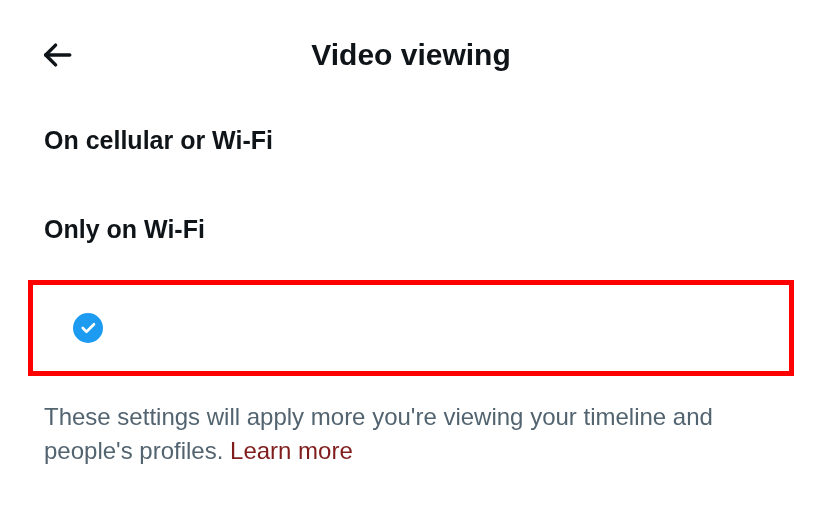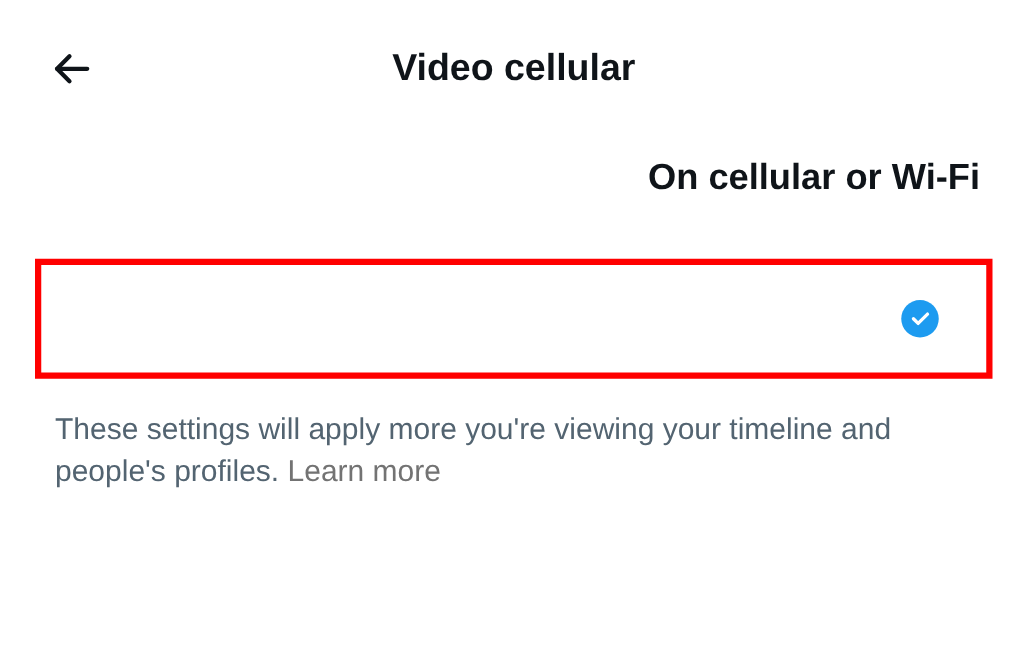--- a/index.html
+++ b/index.html
@@ -31,26 +31,26 @@
       text-align: center;
       font-weight: 800;
       font-size: 30px;
       margin-left: -40px;
     }
     .options {
       padding: 0;
     }
     .option {
       padding: 24px 44px;
-      font-size: 29px;
+      font-size: 25px;
       font-weight: 700;
       cursor: pointer;
       display: flex;
       align-items: center;
-      justify-content: flex-end;
+      justify-content: flex-start;
     }
     .option-highlighted {
       border: 5px solid #f00;
       padding: 28px 38px 28px 40px;
       margin: 0 34px 0 28px;
     }
     .checkmark {
       width: 30px;
       height: 30px;
       border-radius: 50%;
@@ -60,48 +60,51 @@
       justify-content: center;
       flex-shrink: 0;
     }
     .description {
       padding: 24px 44px;
       font-size: 24px;
       color: #536471;
       line-height: 1.4;
     }
     .learn-more {
-      color: #737373;
+      color: #7f1d1d;
       cursor: pointer;
     }
     .spacer {
       height: 12px;
     }
   </style>
 </head>
 <body>
 
 <div class="header">
   <span class="back-btn">
     <svg width="34" height="34" viewBox="0 0 24 24" fill="none" stroke="#0f1419" stroke-width="2.4" stroke-linecap="round" stroke-linejoin="round">
       <line x1="21" y1="12" x2="4" y2="12"></line>
       <polyline points="11 5 4 12 11 19"></polyline>
     </svg>
   </span>
-  <div class="title">Video cellular</div>
+  <div class="title">Video viewing</div>
 </div>
 
 <div class="options">
 
   <div class="option">
     <span>On cellular or Wi-Fi</span>
   </div>
 
   <div class="spacer"></div>
 
+  <div class="option">
+    <span>Only on Wi-Fi</span>
+  </div>
 
   <div class="spacer"></div>
 
   <div class="option option-highlighted">
     <span class="checkmark">
       <svg width="18" height="18" viewBox="0 0 24 24" fill="none" stroke="#fff" stroke-width="3.5" stroke-linecap="round" stroke-linejoin="round">
         <polyline points="5 12 10 17 20 7"></polyline>
       </svg>
     </span>
   </div>

